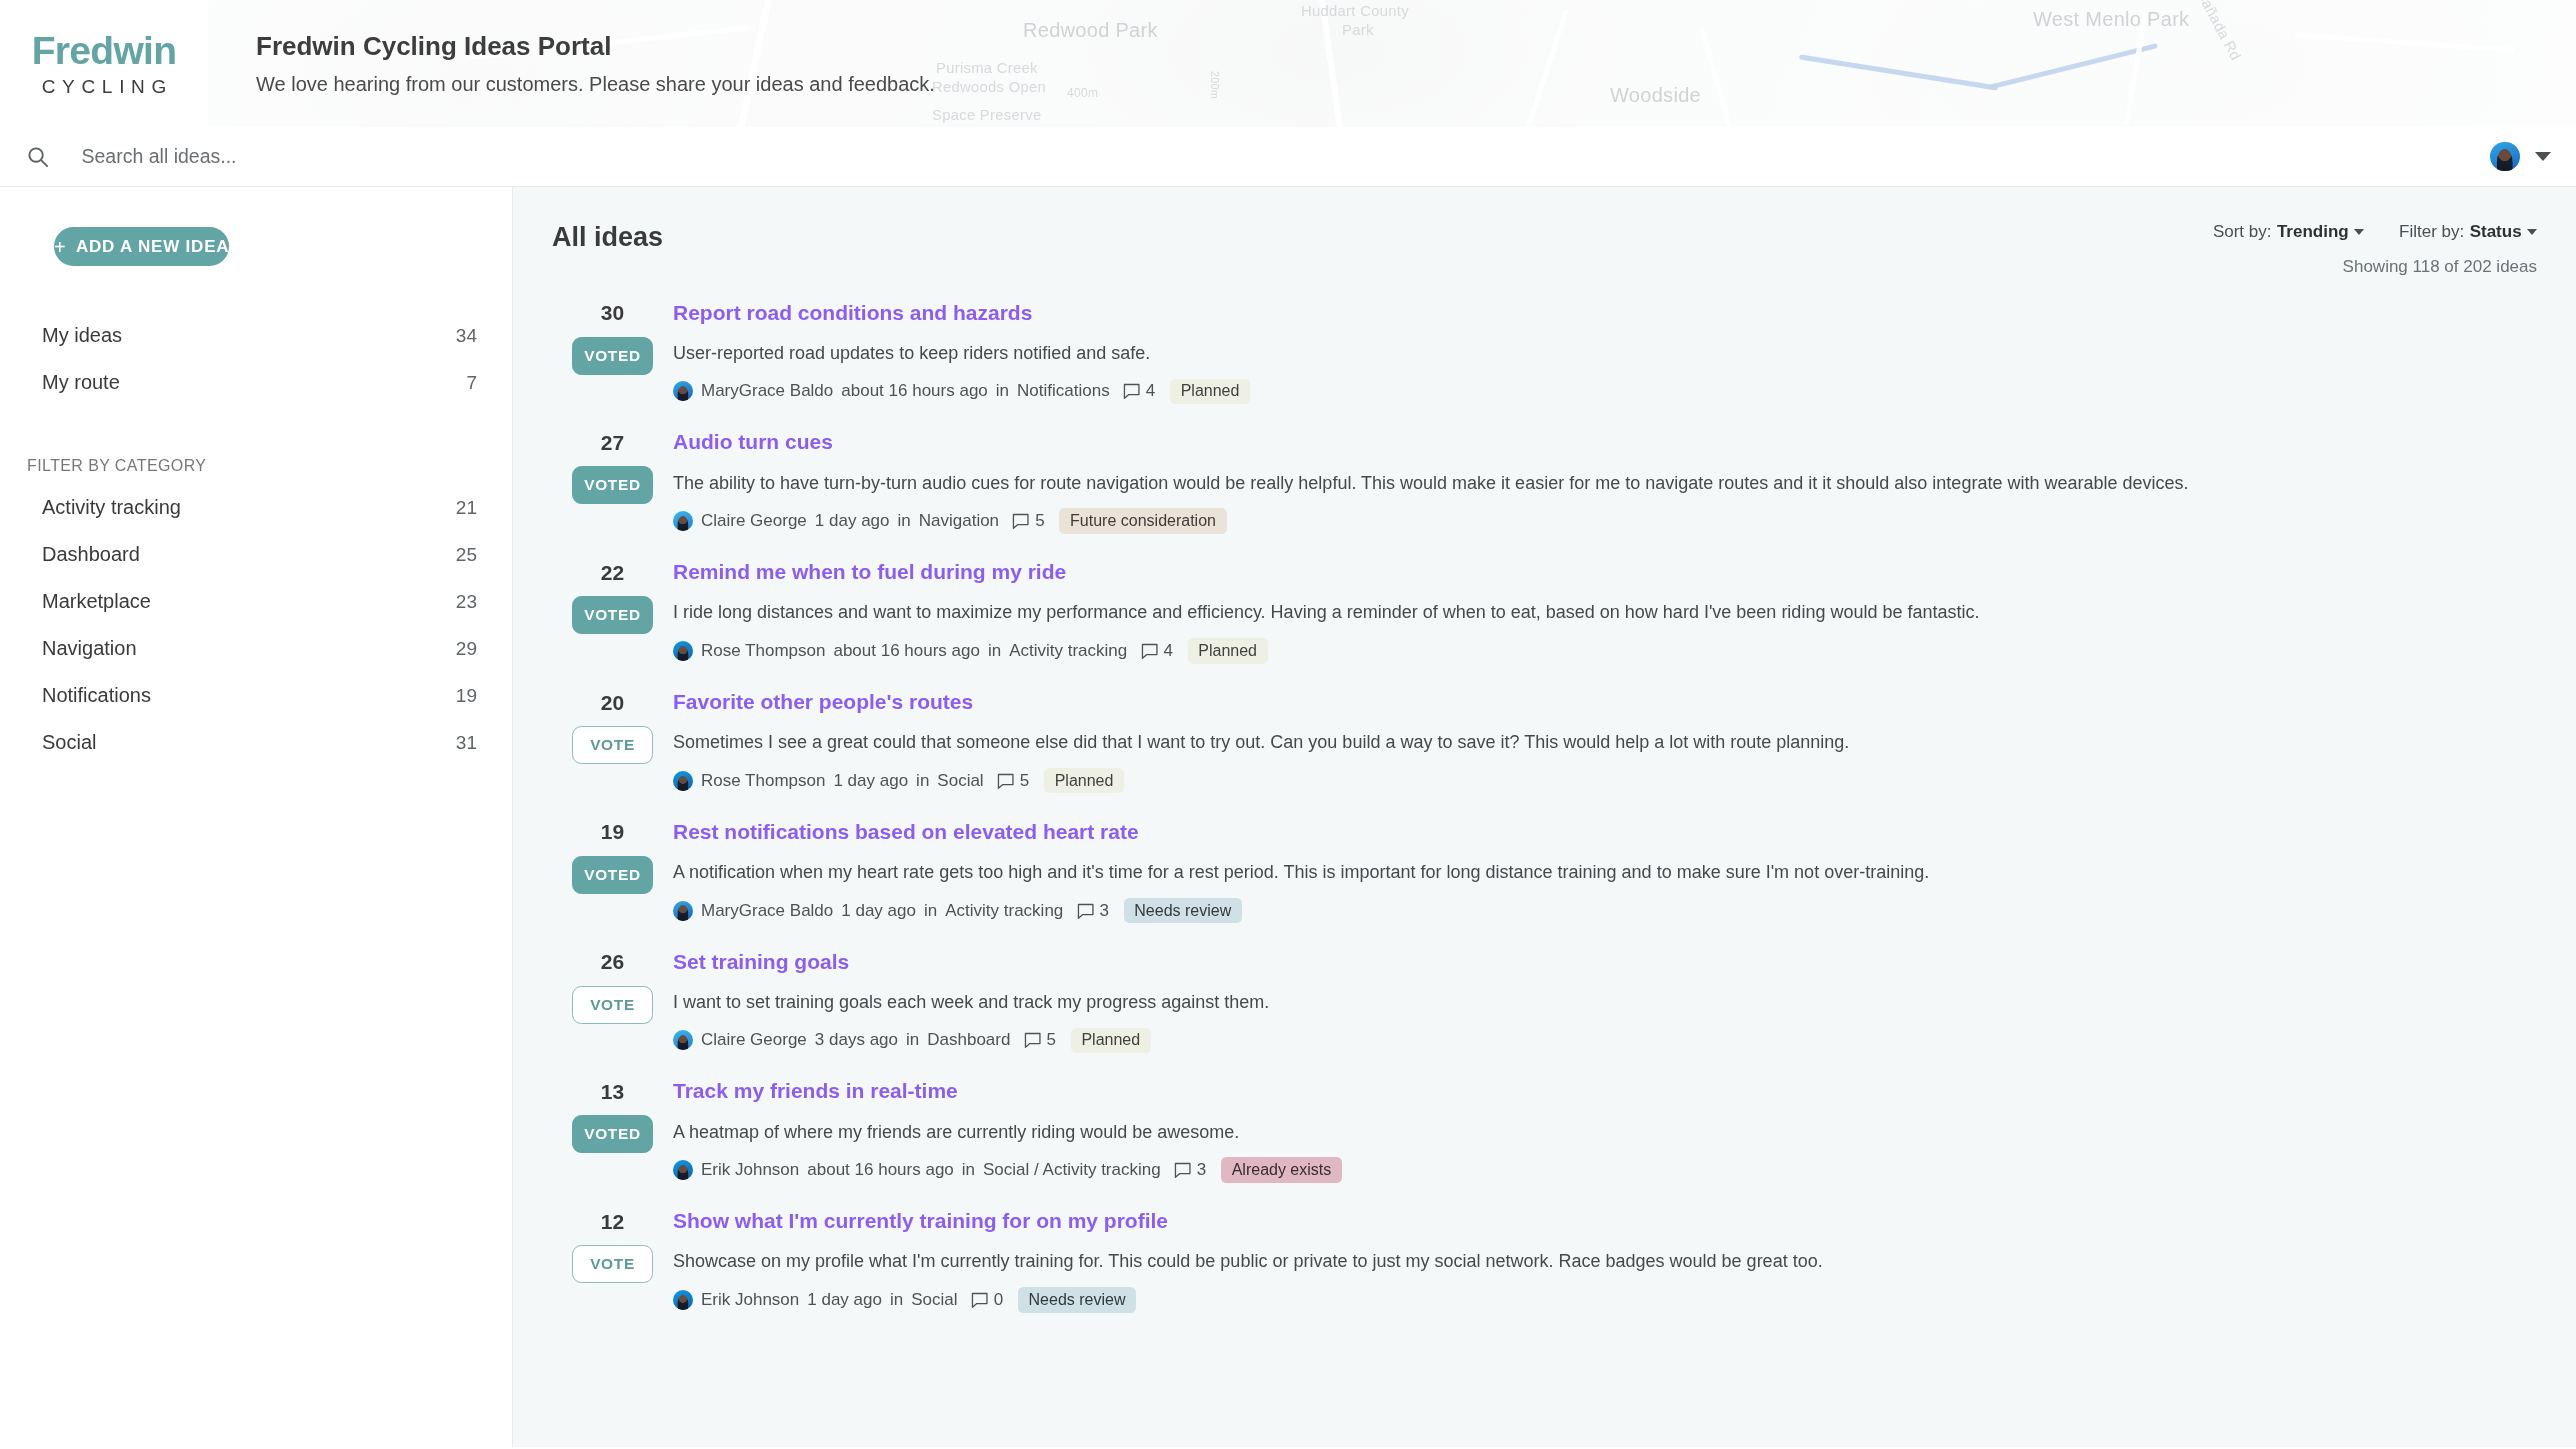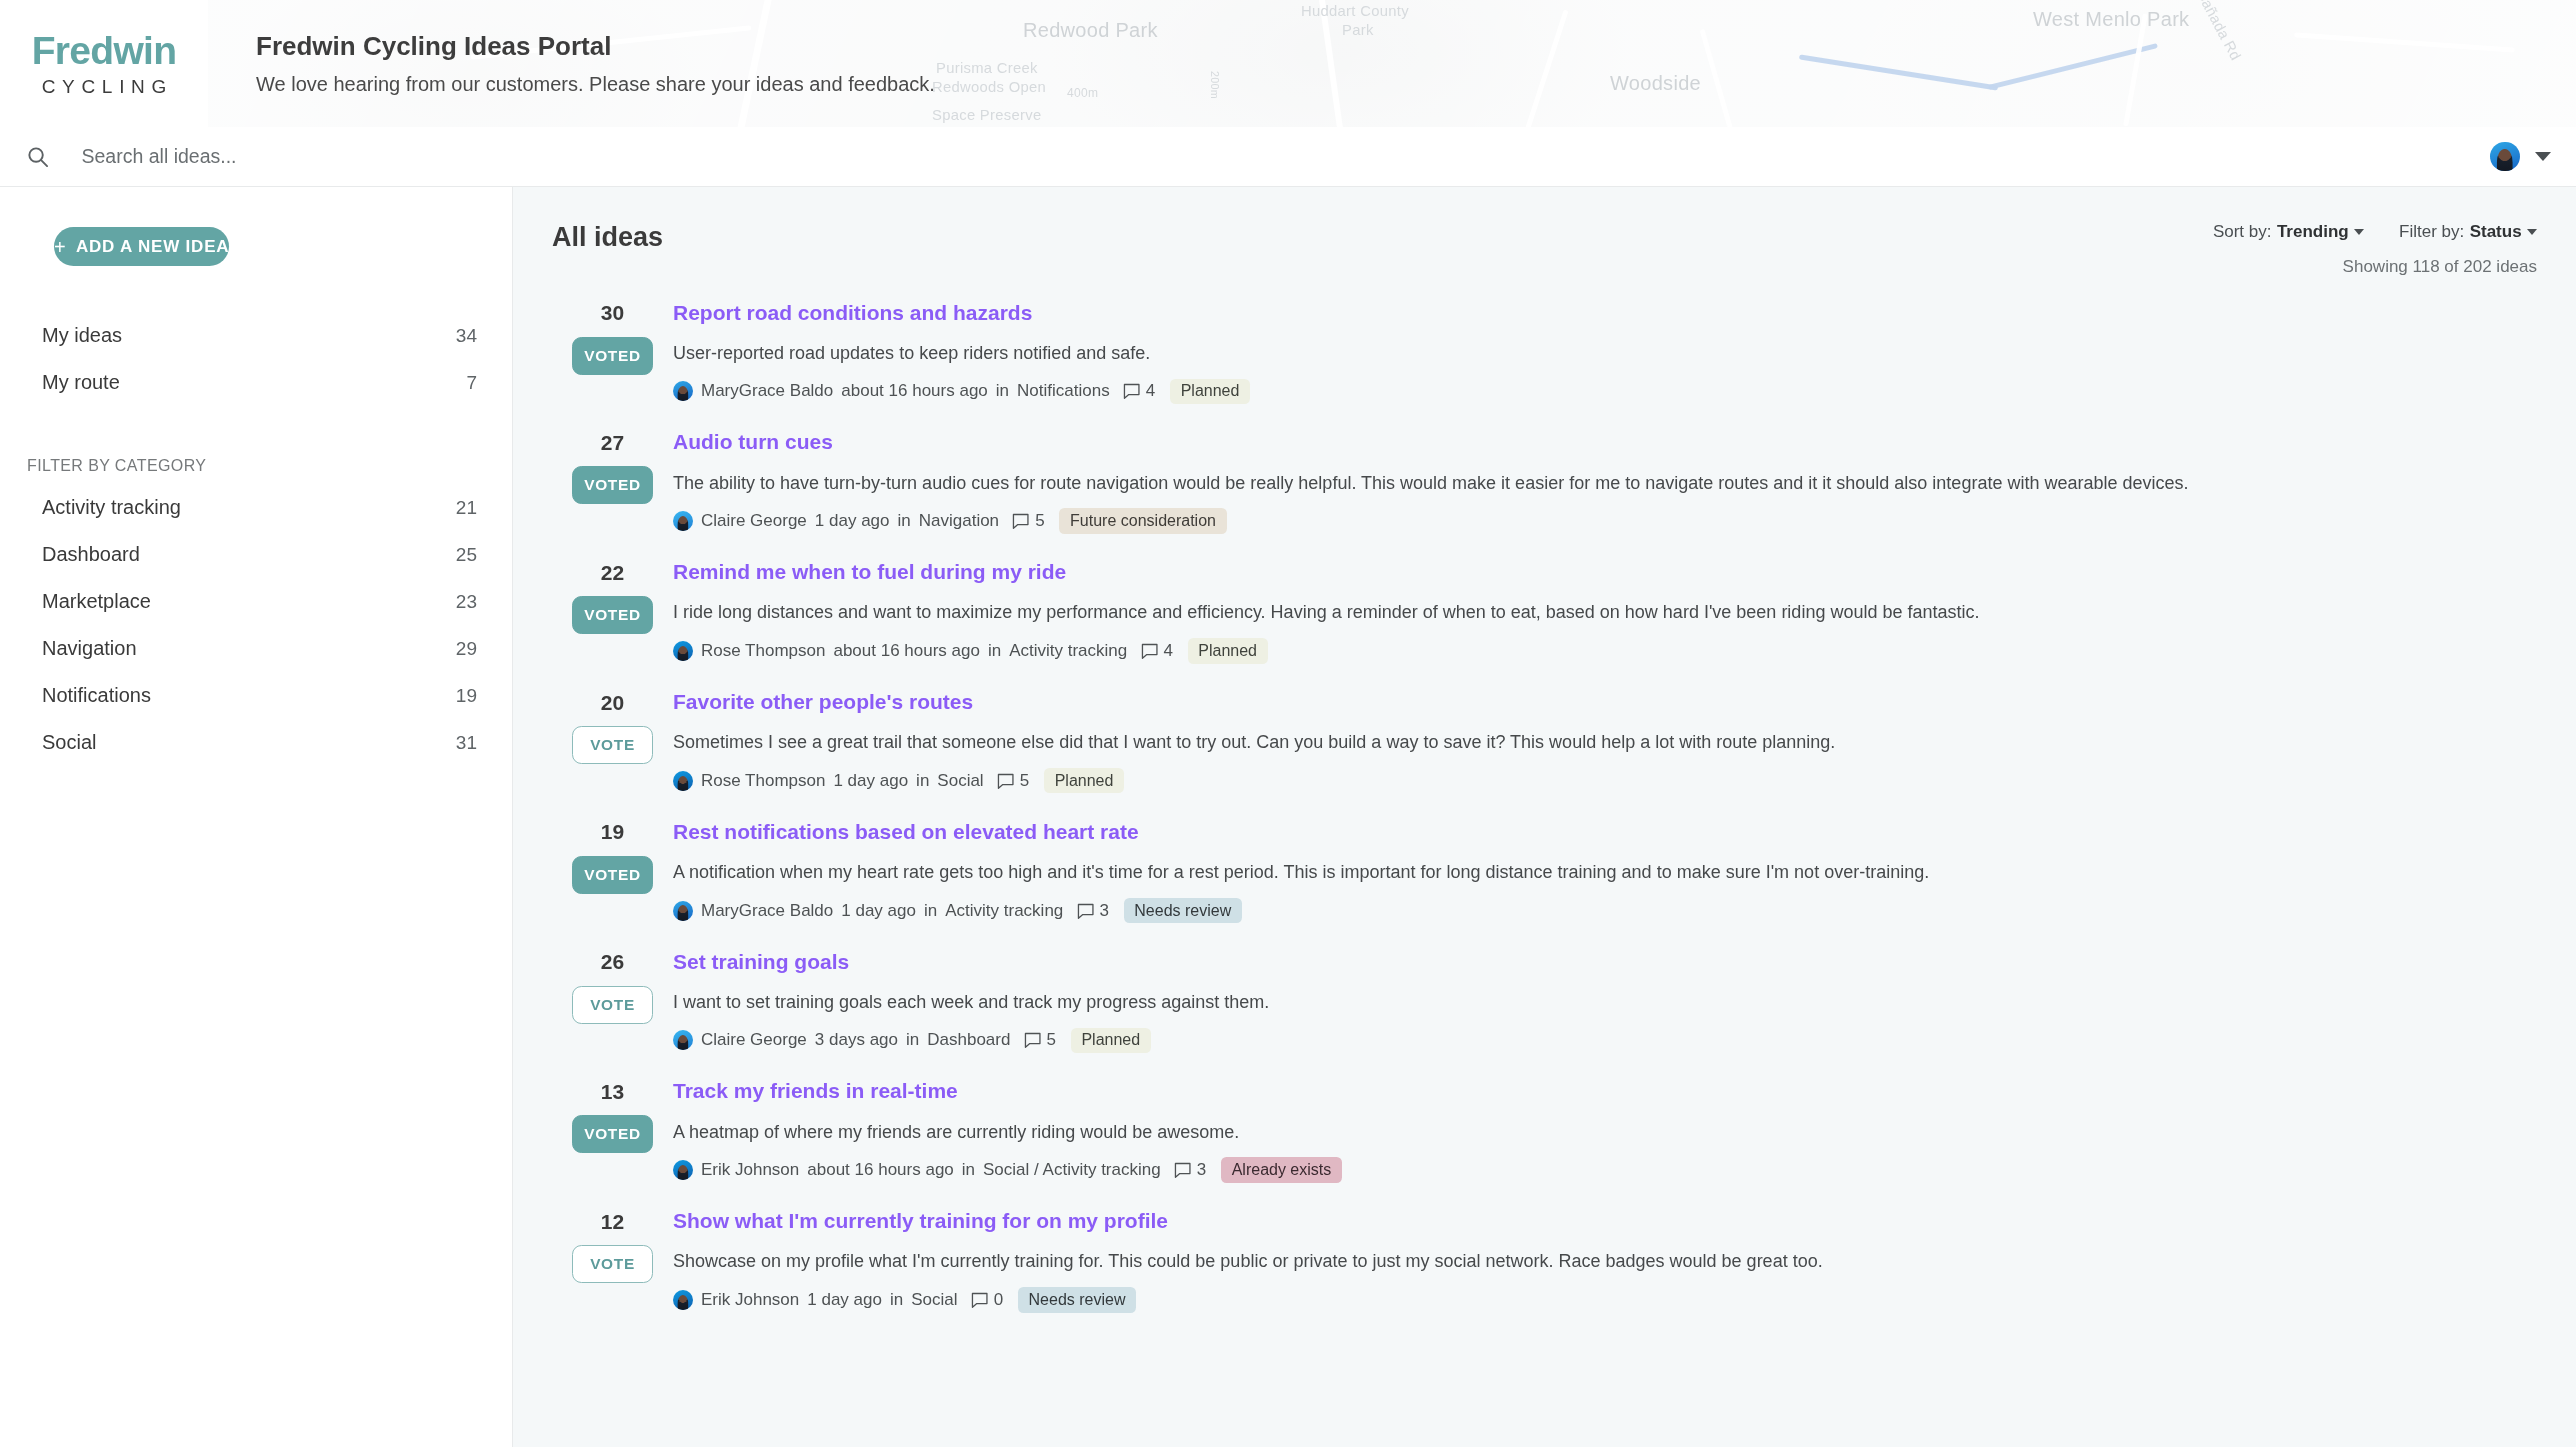--- a/index.html
+++ b/index.html
@@ -296,21 +296,21 @@
     <div class="map-road" style="left:1543px;top:6.7px;width:5.4px;height:134px;transform:rotate(18deg);"></div>
     <div class="map-road" style="left:470px;top:40px;width:282px;height:4.7px;transform:rotate(-6deg);"></div>
     <div class="map-road" style="left:1717px;top:27px;width:5.4px;height:127px;transform:rotate(-16deg);"></div>
     <div class="map-road blue" style="left:1798px;top:70px;width:201px;height:5.4px;transform:rotate(9deg);"></div>
     <div class="map-road blue" style="left:1986px;top:64px;width:174px;height:5.4px;transform:rotate(-14deg);"></div>
     <div class="map-road" style="left:2133px;top:13.4px;width:5.4px;height:114px;transform:rotate(10deg);"></div>
     <div class="map-road" style="left:2294px;top:40px;width:221px;height:4.7px;transform:rotate(4deg);"></div>
     <div class="map-label" style="left:1023px;top:19px;">Redwood Park</div>
     <div class="map-label sm" style="left:1301px;top:3.4px;">Huddart County</div>
     <div class="map-label sm" style="left:1342px;top:21.5px;">Park</div>
-    <div class="map-label" style="left:1610px;top:72px;">Woodside</div>
+    <div class="map-label" style="left:1610px;top:84px;">Woodside</div>
     <div class="map-label" style="left:2033px;top:8px;">West Menlo Park</div>
     <div class="map-label sm" style="left:936px;top:60px;">Purisma Creek</div>
     <div class="map-label sm" style="left:932px;top:79px;">Redwoods Open</div>
     <div class="map-label sm" style="left:932px;top:107px;">Space Preserve</div>
     <div class="map-label sm" style="left:2180px;top:17px;transform:rotate(62deg);">Cañada Rd</div>
     <div class="map-label sm" style="left:1067px;top:86px;font-size:12px;">400m</div>
     <div class="map-label sm" style="left:1201px;top:79px;font-size:10.7px;transform:rotate(90deg);">200m</div>
   </div>
 
   <div class="header-inner">
@@ -481,21 +481,21 @@
             </div>
           </div>
         </div>
         <div class="idea">
           <div class="vote-col">
             <div class="vote-count">20</div>
             <div class="vote-btn notvoted">VOTE</div>
           </div>
           <div class="idea-body">
             <div class="idea-title">Favorite other people's routes</div>
-            <div class="idea-desc">Sometimes I see a great trail that someone else did that I want to try out. Can you build a way to save it? This would help a lot with route planning.</div>
+            <div class="idea-desc">Sometimes I see a great could that someone else did that I want to try out. Can you build a way to save it? This would help a lot with route planning.</div>
             <div class="idea-meta">
               <span class="avatar meta-avatar w3"></span>
               <span>Rose Thompson</span>
               <span>1 day ago</span>
               <span>in</span>
               <span>Social</span>
               <span class="comment-group">
                 <span class="comment-icon"><svg viewBox="0 0 24 22" width="17.4" height="16" fill="none" stroke="#4e5254" stroke-width="1.8">
                     <path d="M2 2h20v14H8l-6 5z" stroke-linejoin="round"></path>
                   </svg></span>

